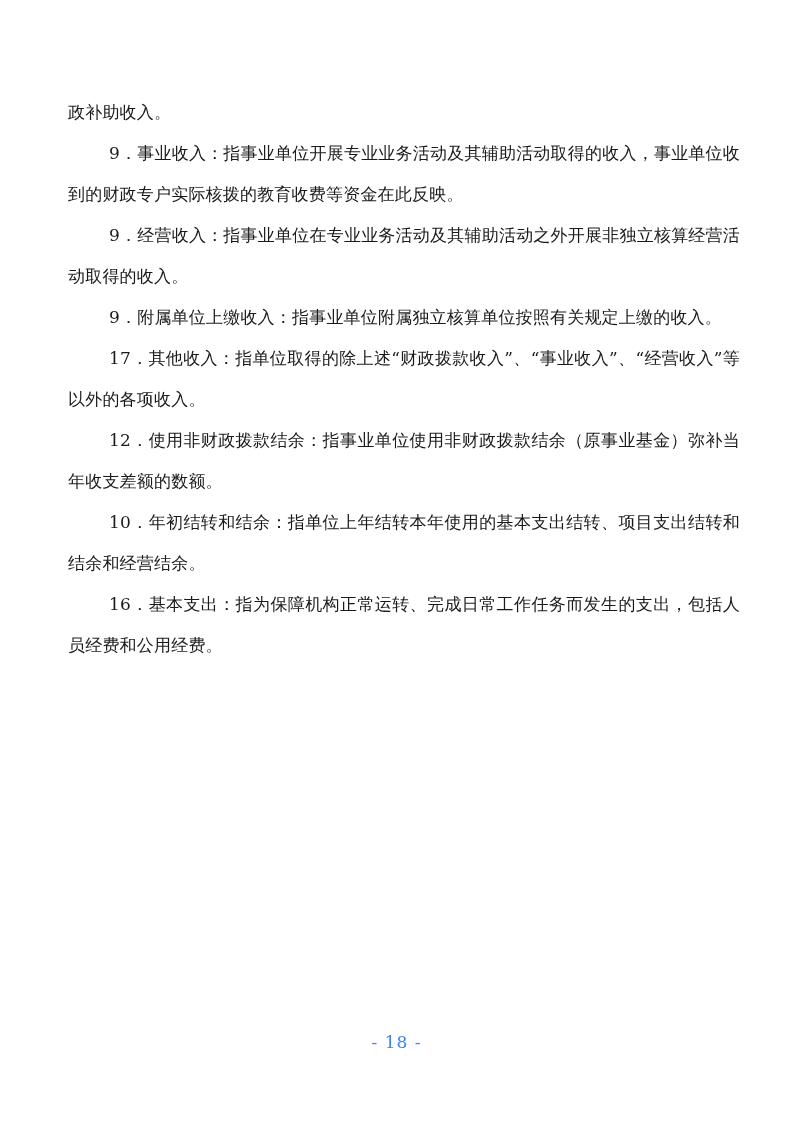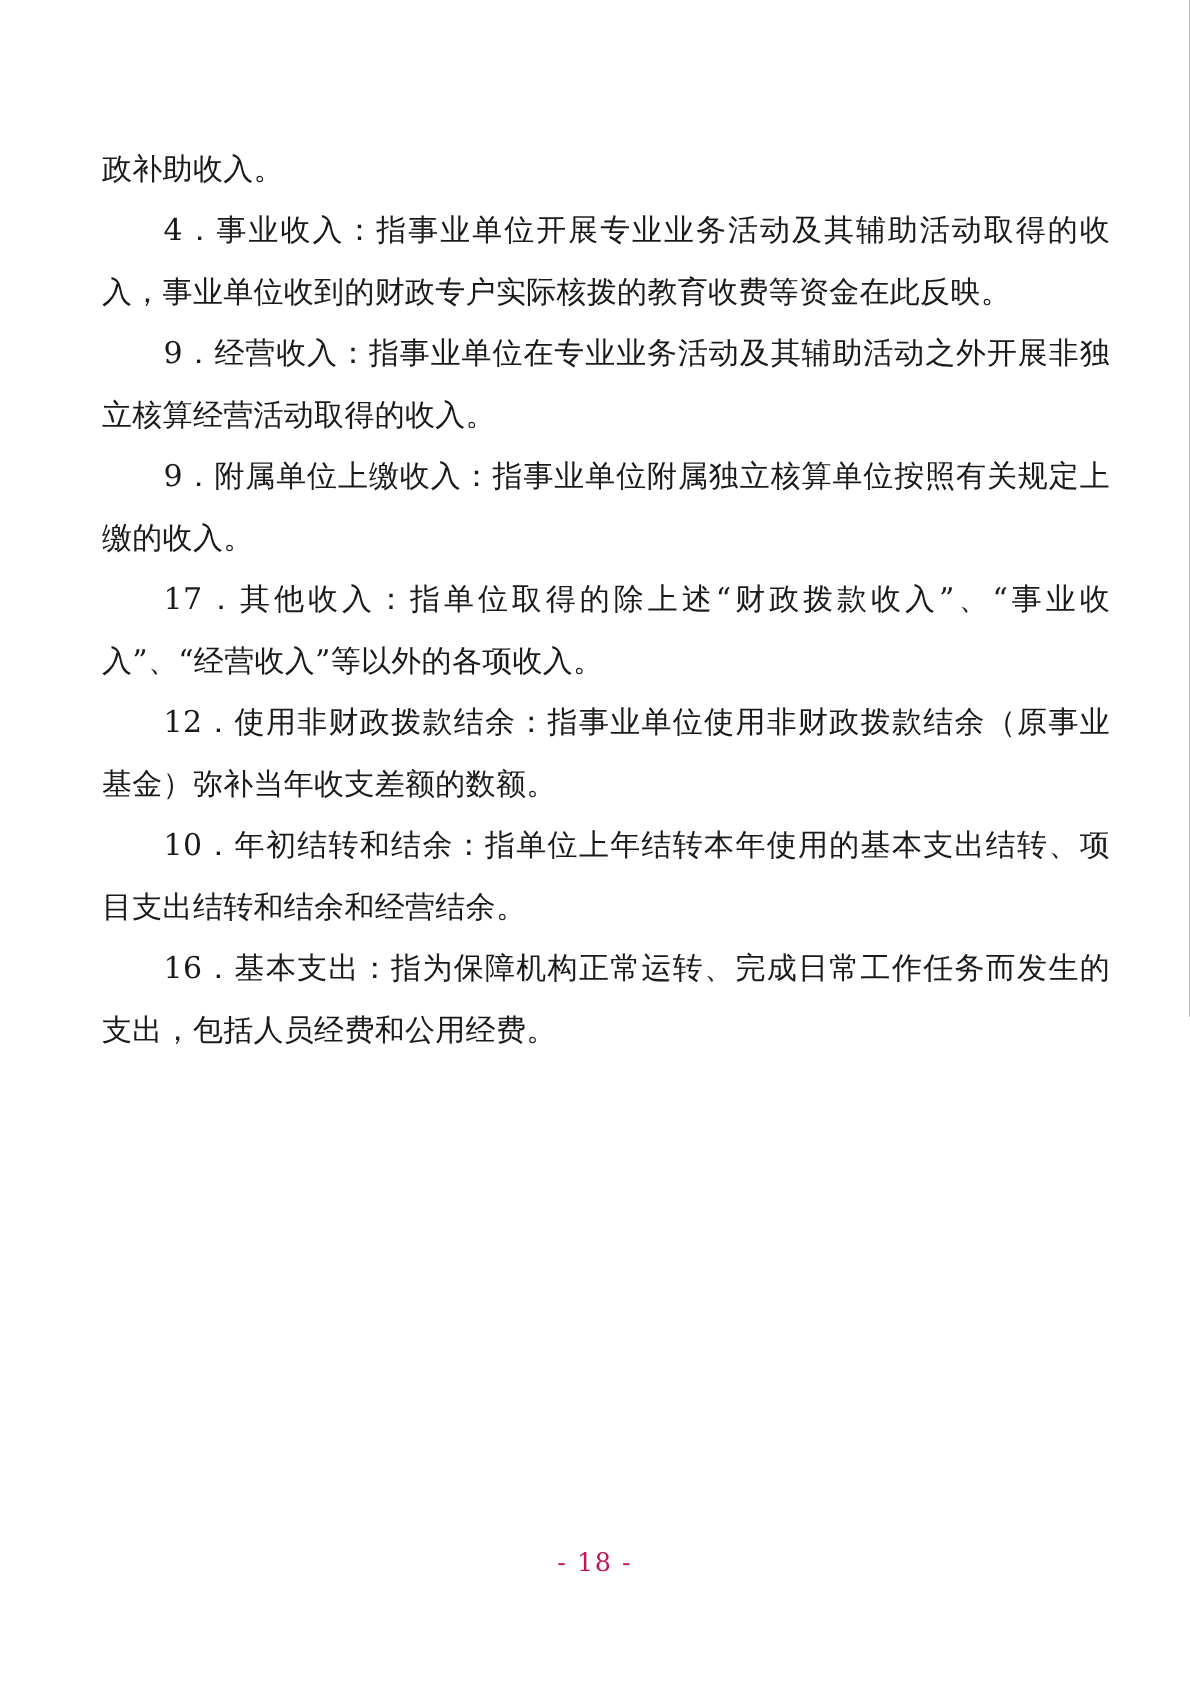--- a/index.html
+++ b/index.html
@@ -18,50 +18,50 @@
     font-family: "DejaVu Serif", "Liberation Serif", serif;
     color: #1a1a1a;
   }
   .content {
     position: absolute;
     left: 68px;
     top: 92px;
     width: 672px;
   }
   .para {
-    font-size: 20px;
+    font-size: 17px;
     line-height: 41px;
     text-align: justify;
     text-justify: inter-ideograph;
     margin: 0 0 0 0;
     letter-spacing: 0.2px;
     word-break: break-all;
   }
   .indent {
     text-indent: 41px;
   }
   .footer {
     position: absolute;
     left: 0;
     right: 0;
     top: 1032px;
     text-align: center;
     font-size: 17px;
     letter-spacing: 1px;
-    color: #be185d;
+    color: #3b82f6;
     font-family: "DejaVu Serif", "Liberation Serif", serif;
   }
 </style>
 </head>
 <body>
 
 <div class="page">
   <div class="content">
     <p class="para">政补助收入。</p>
-    <p class="para indent">4．事业收入：指事业单位开展专业业务活动及其辅助活动取得的收入，事业单位收到的财政专户实际核拨的教育收费等资金在此反映。</p>
+    <p class="para indent">9．事业收入：指事业单位开展专业业务活动及其辅助活动取得的收入，事业单位收到的财政专户实际核拨的教育收费等资金在此反映。</p>
     <p class="para indent">9．经营收入：指事业单位在专业业务活动及其辅助活动之外开展非独立核算经营活动取得的收入。</p>
     <p class="para indent">9．附属单位上缴收入：指事业单位附属独立核算单位按照有关规定上缴的收入。</p>
     <p class="para indent">17．其他收入：指单位取得的除上述“财政拨款收入”、“事业收入”、“经营收入”等以外的各项收入。</p>
     <p class="para indent">12．使用非财政拨款结余：指事业单位使用非财政拨款结余（原事业基金）弥补当年收支差额的数额。</p>
     <p class="para indent">10．年初结转和结余：指单位上年结转本年使用的基本支出结转、项目支出结转和结余和经营结余。</p>
     <p class="para indent">16．基本支出：指为保障机构正常运转、完成日常工作任务而发生的支出，包括人员经费和公用经费。</p>
   </div>
   <div class="footer">- 18 -</div>
 </div>
 

